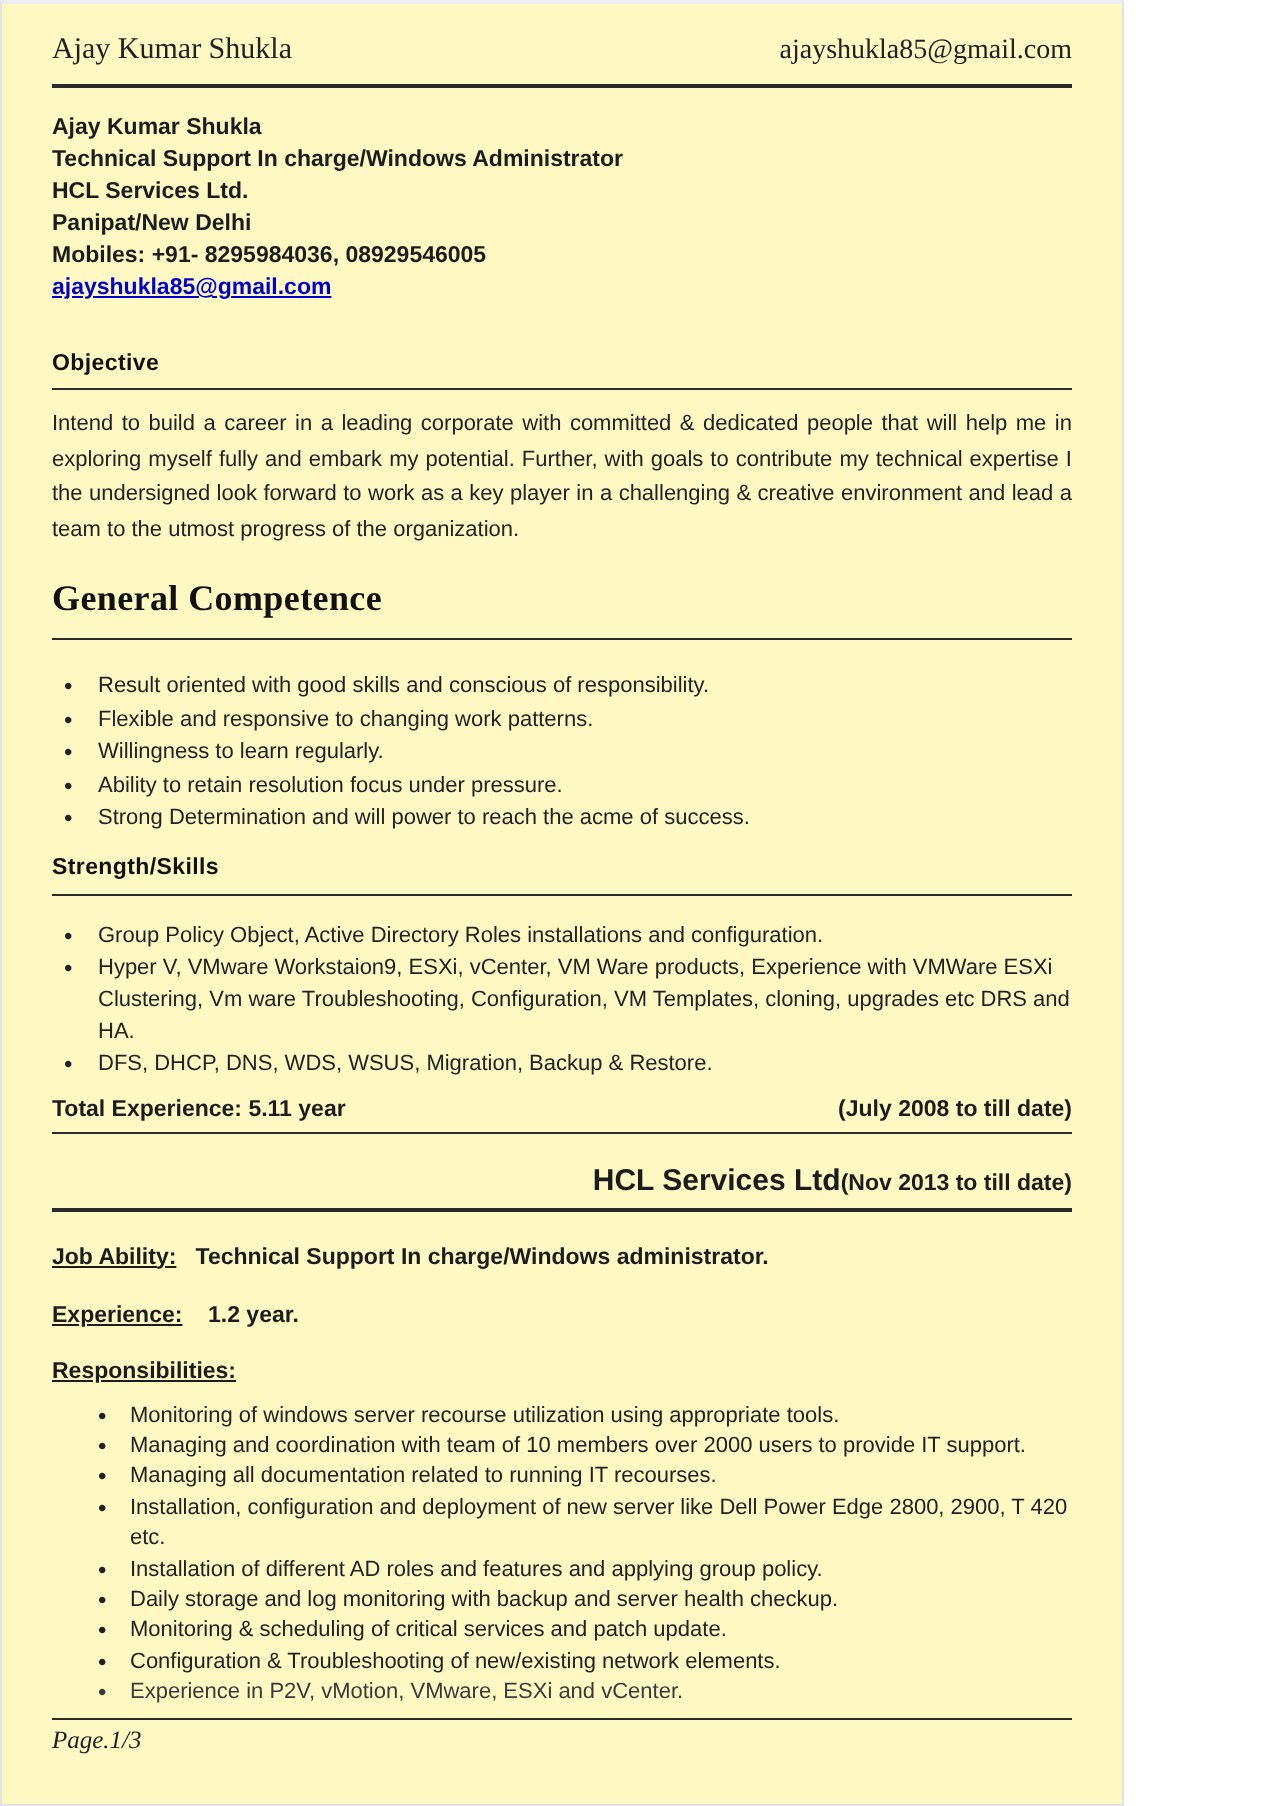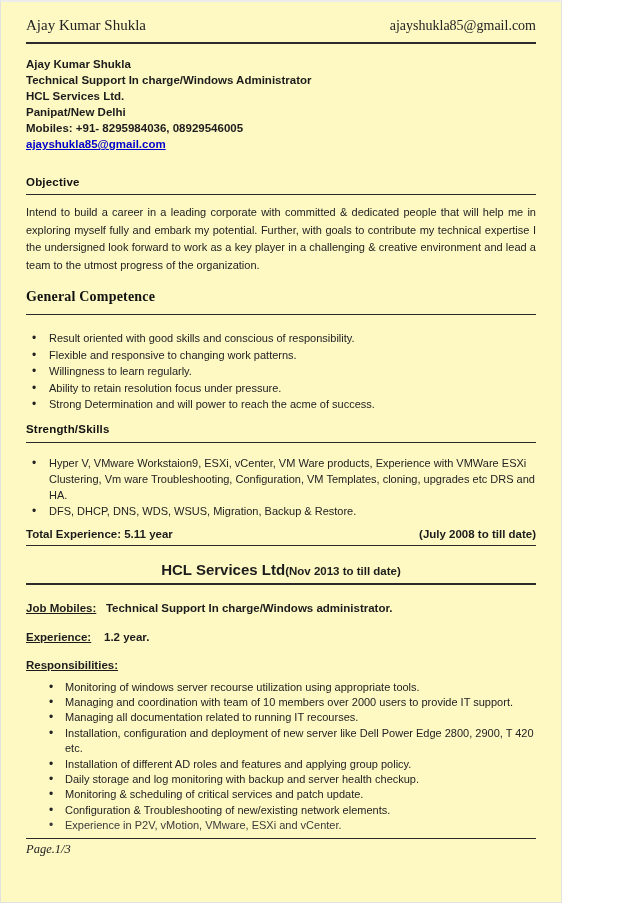--- a/index.html
+++ b/index.html
@@ -37,21 +37,21 @@
   }
   .contact a {
     color: #0000cc; text-decoration: underline; font-weight: bold;
   }
 
   
   .sec-title {
     font-size: 11.5px; font-weight: bold; color: #111;
     letter-spacing: 0.2px;
   }
-  .sec-title.serif { font-family: "Liberation Serif", "DejaVu Serif", serif; font-size: 14px; }
+  .sec-title.serif { font-family: "Liberation Serif", "DejaVu Serif", serif; font-size: 18px; }
   .sec-rule { border-top: 1.5px solid #2b2b2b; margin-top: 6px; }
 
   .objective-title { margin-top: 24px; }
   .objective-body {
     margin-top: 9px;
     font-size: 11px; line-height: 17.5px;
     text-align: justify;
     color: #222;
   }
 
@@ -81,21 +81,21 @@
 
   
   .exp-row {
     display: flex; justify-content: space-between; align-items: center;
     font-weight: bold; font-size: 11.5px;
     margin-top: 9px;
   }
   .exp-rule { border-top: 1.5px solid #2b2b2b; margin-top: 5px; }
 
   .employer-row {
-    display: flex; justify-content: center; align-items: baseline;
+    display: flex; justify-content: flex-end; align-items: baseline;
     margin-top: 15px;
   }
   .employer-row .employer-name { font-size: 15px; font-weight: bold; }
   .employer-row .employer-period { font-size: 11.5px; font-weight: bold; }
   .employer-rule { border-top: 2px solid #2b2b2b; margin-top: 5px; }
 
   
   .kv-line { margin-top: 17px; font-size: 11.5px; font-weight: bold; }
   .kv-line .kv-label { text-decoration: underline; }
   .resp-label { margin-top: 16px; font-size: 11.5px; font-weight: bold; text-decoration: underline; }
@@ -165,39 +165,40 @@
         <li>Ability to retain resolution focus under pressure.</li>
         <li>Strong Determination and will power to reach the acme of success.</li>
       </ul>
   </div>
 
   <div class="skills">
     <div class="sec-title skills-title">Strength/Skills</div>
     <div class="sec-rule"></div>
     <ul class="dotlist">
 
+        <li>Group Policy Object, Active Directory Roles installations and configuration.</li>
         <li>Hyper V, VMware Workstaion9, ESXi, vCenter, VM Ware products, Experience with VMWare ESXi Clustering, Vm ware Troubleshooting, Configuration, VM Templates, cloning, upgrades etc DRS and HA.</li>
         <li>DFS, DHCP, DNS, WDS, WSUS, Migration, Backup &amp; Restore.</li>
       </ul>
   </div>
 
   <div class="exp-row">
     <span>Total Experience: 5.11 year</span>
     <span>(July 2008 to till date)</span>
   </div>
   <div class="exp-rule"></div>
 
   <div class="employer-row">
     <span class="employer-name">HCL Services Ltd</span>
     <span class="employer-period">(Nov 2013 to till date)</span>
   </div>
   <div class="employer-rule"></div>
 
   <div class="kv-line">
-    <span class="kv-label">Job Mobiles:</span>
+    <span class="kv-label">Job Ability:</span>
     <span>&nbsp;</span>
     <span class="kv-value">Technical Support In charge/Windows administrator.</span>
   </div>
 
   <div class="kv-line">
     <span class="kv-label">Experience:</span>
     <span>&nbsp;&nbsp;</span>
     <span class="kv-value">1.2 year.</span>
   </div>
 

